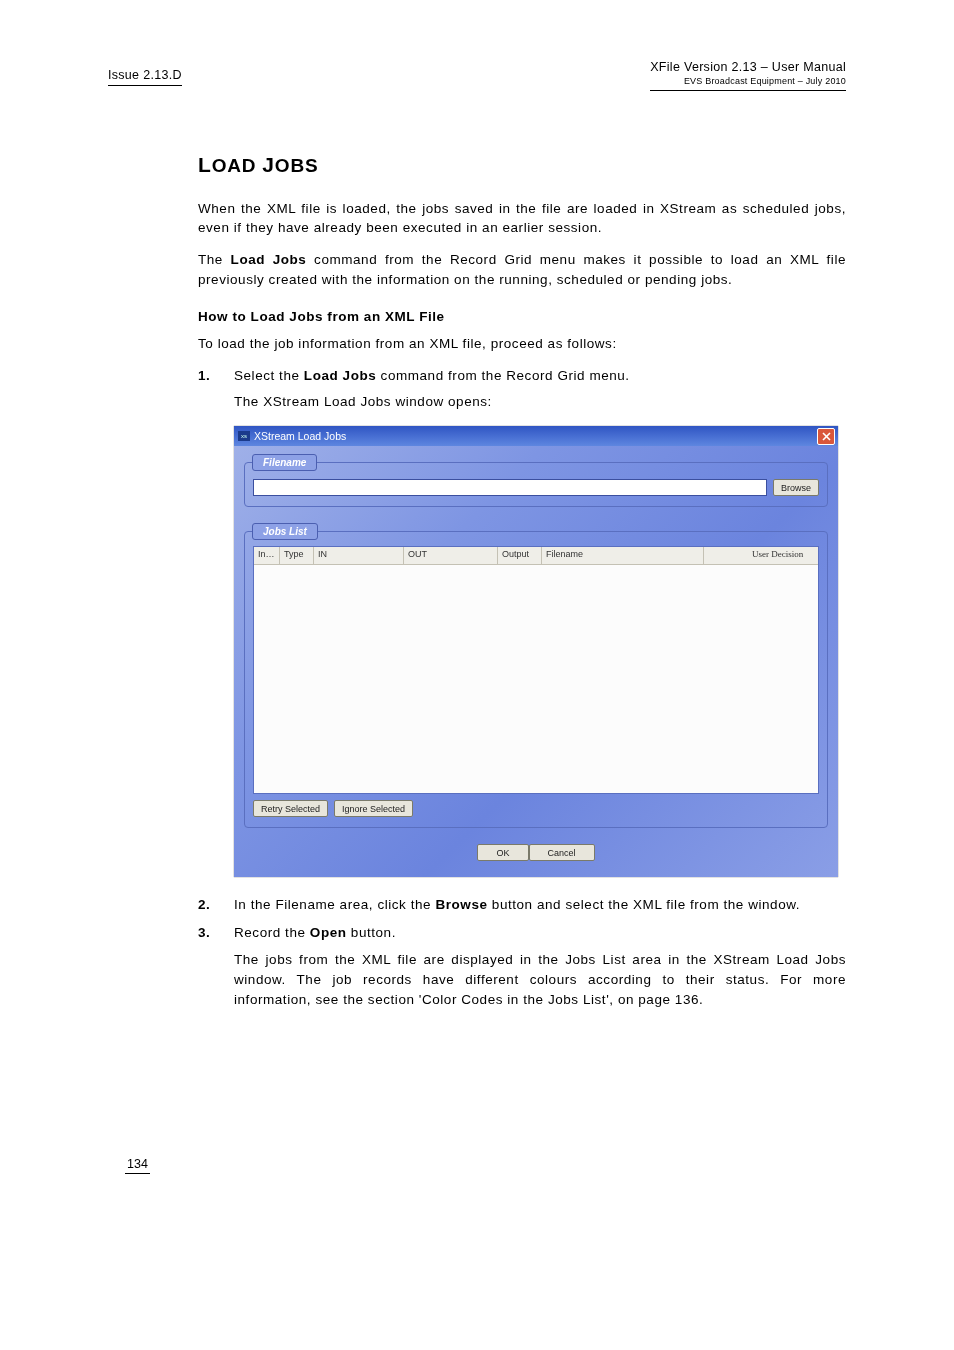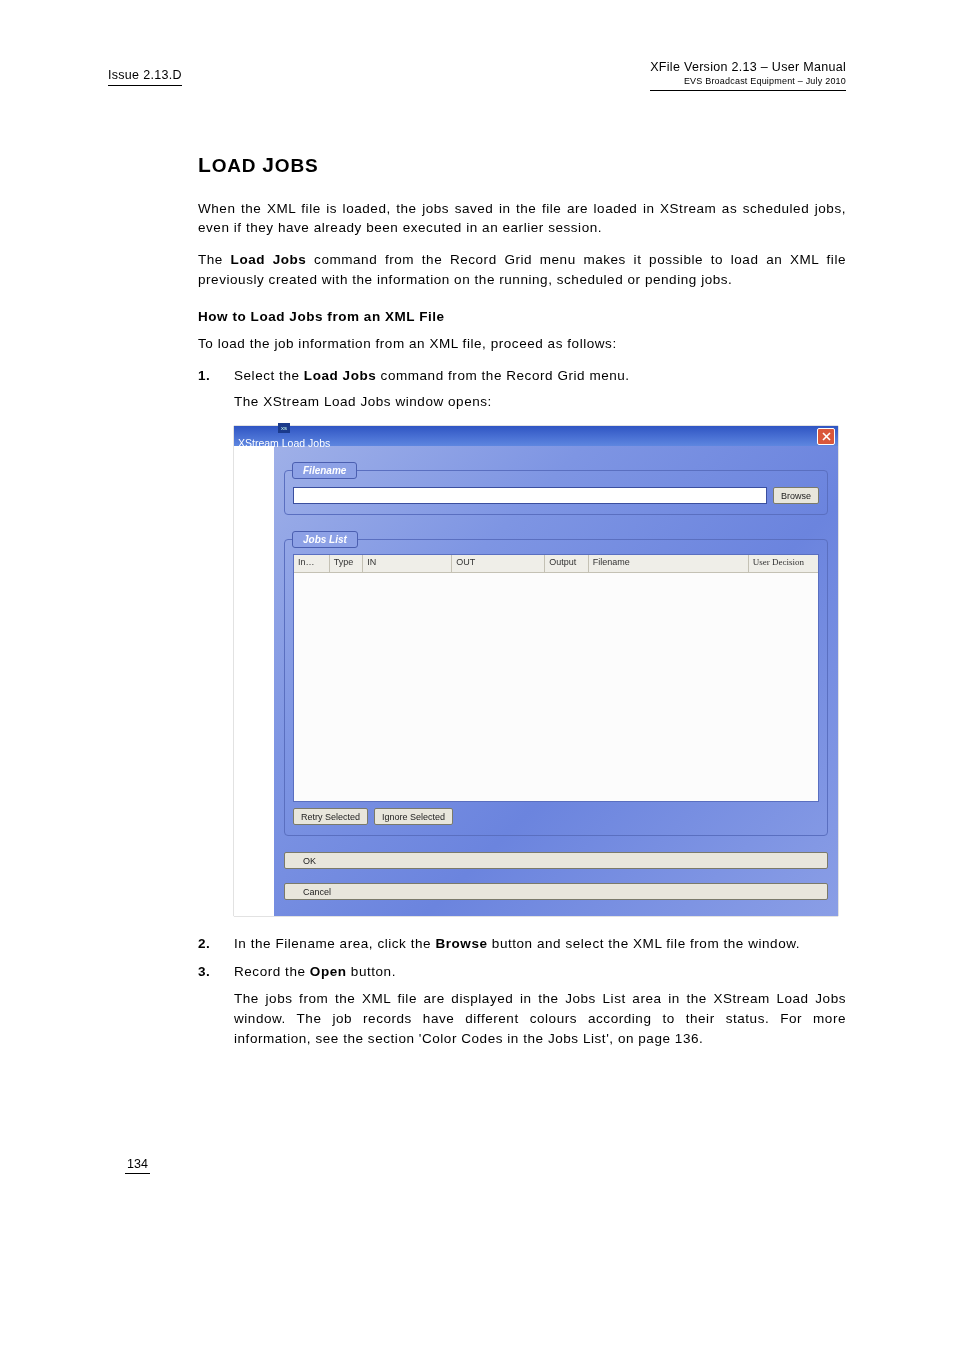--- a/index.html
+++ b/index.html
@@ -97,38 +97,37 @@
     height: 20px;
     background: linear-gradient(to bottom, #2f55c3, #5e86e0);
     display: flex;
     align-items: center;
     justify-content: space-between;
     padding: 0 3px 0 4px;
     color: #fff;
     font-size: 10.5px;
     box-sizing: border-box;
   }
-  .titlebar-left { display: flex; align-items: center; gap: 4px; flex-direction: column; }
+  .titlebar-left { display: flex; align-items: center; gap: 4px; }
   .app-icon {
     width: 12px; height: 10px; background: #1b3a8b;
     font-size: 6px; color: #cfe; text-align: center; line-height: 10px;
   }
   .close-btn {
     width: 16px; height: 15px;
     background: #d9573b;
     border: 1px solid #fff;
     border-radius: 2px;
     display: flex; align-items: center; justify-content: center;
     color: #fff; font-size: 11px; line-height: 1;
     font-family: Arial;
   }
   .dialog-body {
     background: linear-gradient(135deg, #9fb0e8 0%, #7e95e3 30%, #6b84de 60%, #8a9ee6 100%);
-    padding: 14px 10px 10px 10px;
-    margin-left: 40px;
+    padding: 6px 10px 10px 10px;
   }
   .fieldset-label {
     display: inline-block;
     background: #8da1e6;
     border: 1px solid #4b5fb0;
     border-radius: 3px;
     color: #fff;
     font-size: 10px;
     font-style: italic;
     font-weight: bold;
@@ -186,40 +185,38 @@
     font-size: 9px;
     color: #333;
   }
   .th {
     border-right: 1px solid #c4c1b4;
     padding: 2px 4px;
     box-sizing: border-box;
     white-space: nowrap;
     overflow: hidden;
   }
-  .th.in   { width: 36px; }
+  .th.in   { width: 26px; }
   .th.type { width: 34px; }
   .th.inpt { width: 90px; }
   .th.out  { width: 94px; }
   .th.output { width: 44px; }
   .th.file { width: 162px; }
   .th.user { width: 70px; border-right: none; margin-left: auto; font-family: Liberation Serif, serif; }
   .tbody { flex: 1; }
   .action-row {
     display: flex;
     justify-content: flex-start;
     gap: 6px;
     padding: 6px 0 2px 0;
   }
   .okcancel-row {
     display: flex;
     justify-content: center;
-    gap: 14px;
     padding: 16px 0 6px 0;
-    flex-direction: column;
   }
   .okcancel-row .btn { padding: 0 18px; }
 
   .page-number {
     position: absolute;
     bottom: 56px;
     left: 125px;
     font-size: 12.5px;
     border-bottom: 1.5px solid #000;
     padding: 0 2px 2px 2px;

